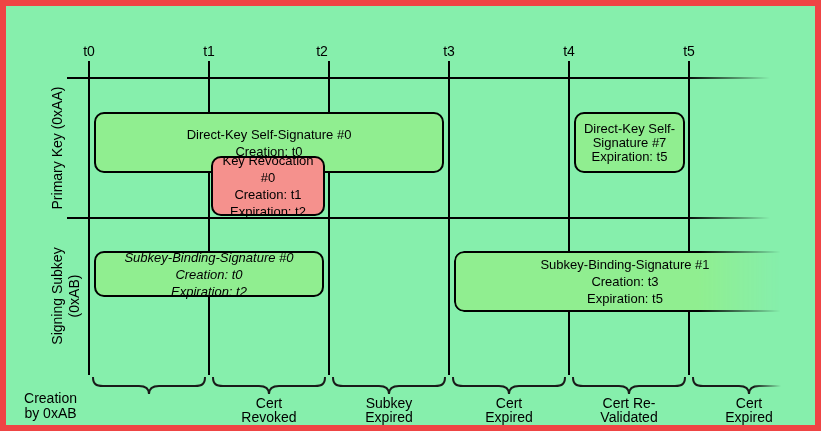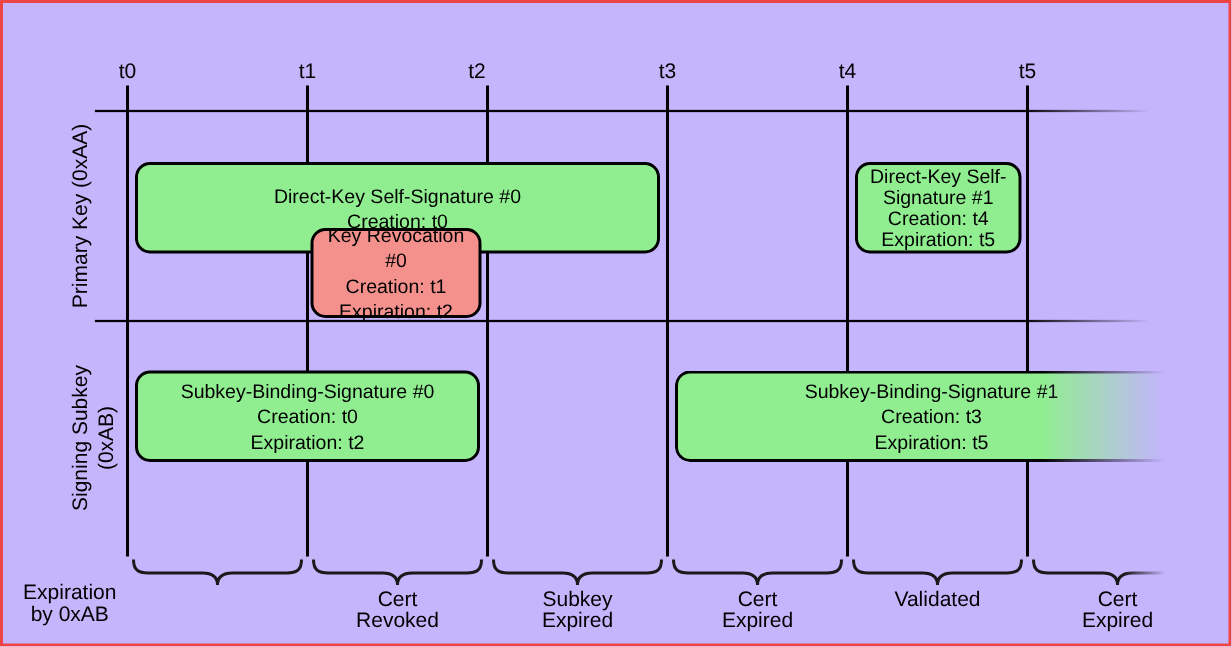--- a/index.html
+++ b/index.html
@@ -1,18 +1,18 @@
 <!DOCTYPE html>
 <html><head>
 <meta charset="utf-8">
 <style>
   html,body { margin:0; padding:0; background:#fff; }
   .canvas {
-    position:relative; width:821px; height:431px; background:#c4b5fd;
-    border:2px solid #ef4444; box-sizing:border-box; overflow:hidden;
+    position:relative; width:821px; height:431px; background:#86efac;
+    border:6px solid #ef4444; box-sizing:border-box; overflow:hidden;
     font-family:"Liberation Sans", sans-serif; color:#000;
   }
   
   .tick-label { position:absolute; top:37px; width:40px; text-align:center; font-size:14px; }
   .tl0{left:63px}.tl1{left:183px}.tl2{left:296px}.tl3{left:423px}.tl4{left:543px}.tl5{left:663px}
   
   .vline { position:absolute; top:55px; width:2px; height:314px; background:#000; }
   .vl0{left:82px}.vl1{left:202px}.vl2{left:322px}.vl3{left:442px}.vl4{left:562px}.vl5{left:682px}
   .hline {
     position:absolute; left:61px; width:710px; height:2px; background:#000;
@@ -31,21 +31,21 @@
   .node {
     position:absolute; box-sizing:border-box; border:2px solid #000; border-radius:10px;
     display:flex; flex-direction:column; justify-content:center; align-items:center;
     text-align:center; font-size:13px; line-height:17px; padding:1px 2px;
   }
   .node span{display:block; width:100%;}
   .green{background:#90ee90;margin-top:28px;} .red{background:#f5918d;align-items:flex-end;}
   .n-dks0{left:88px; top:78px; width:350px; height:61px;}
   .n-rev0{left:205px; top:150px; width:114px; height:60px;}
   .n-dks1{left:568px; top:78px; width:111px; height:61px; line-height:14px; padding:1px;}
-  .n-sbs0{left:88px; top:217px; width:230px; height:61px;}
+  .n-sbs0{left:88px; top:217px; width:230px; height:46px;font-style:italic;}
   .n-sbs1{
     left:448px; top:217px; width:340px; height:61px;
     border-right:none; border-radius:10px 0 0 10px;
     -webkit-mask-image:linear-gradient(to right,#000 72%,transparent 96%);
             mask-image:linear-gradient(to right,#000 72%,transparent 96%);
             align-items:flex-end;
   }
   
   .brace { position:absolute; top:370px; width:114px; height:20px; }
   .b0{left:86px}.b1{left:206px}.b2{left:326px}.b3{left:446px}.b4{left:566px}
@@ -97,22 +97,21 @@
     <span>Creation: t0</span>
   </div>
 
   <div class="node red n-rev0">
     <span>Key Revocation #0</span>
     <span>Creation: t1</span>
     <span>Expiration: t2</span>
   </div>
 
   <div class="node green n-dks1">
-    <span>Direct-Key Self-Signature #1</span>
-    <span>Creation: t4</span>
+    <span>Direct-Key Self-Signature #7</span>
     <span>Expiration: t5</span>
   </div>
 
   <div class="node green n-sbs0">
     <span>Subkey-Binding-Signature #0</span>
     <span>Creation: t0</span>
     <span>Expiration: t2</span>
   </div>
 
   <div class="node green n-sbs1">
@@ -146,25 +145,26 @@
   </div>
   <div class="seg-label s2">
     <span>Subkey</span>
     <span>Expired</span>
   </div>
   <div class="seg-label s3">
     <span>Cert</span>
     <span>Expired</span>
   </div>
   <div class="seg-label s4">
+    <span>Cert Re-</span>
     <span>Validated</span>
   </div>
   <div class="seg-label s5">
     <span>Cert</span>
     <span>Expired</span>
   </div>
 
   <div class="sig-label">
-    <span>Expiration</span>
+    <span>Creation</span>
     <span>by 0xAB</span>
   </div>
 
 </div>
 
 </body></html>

